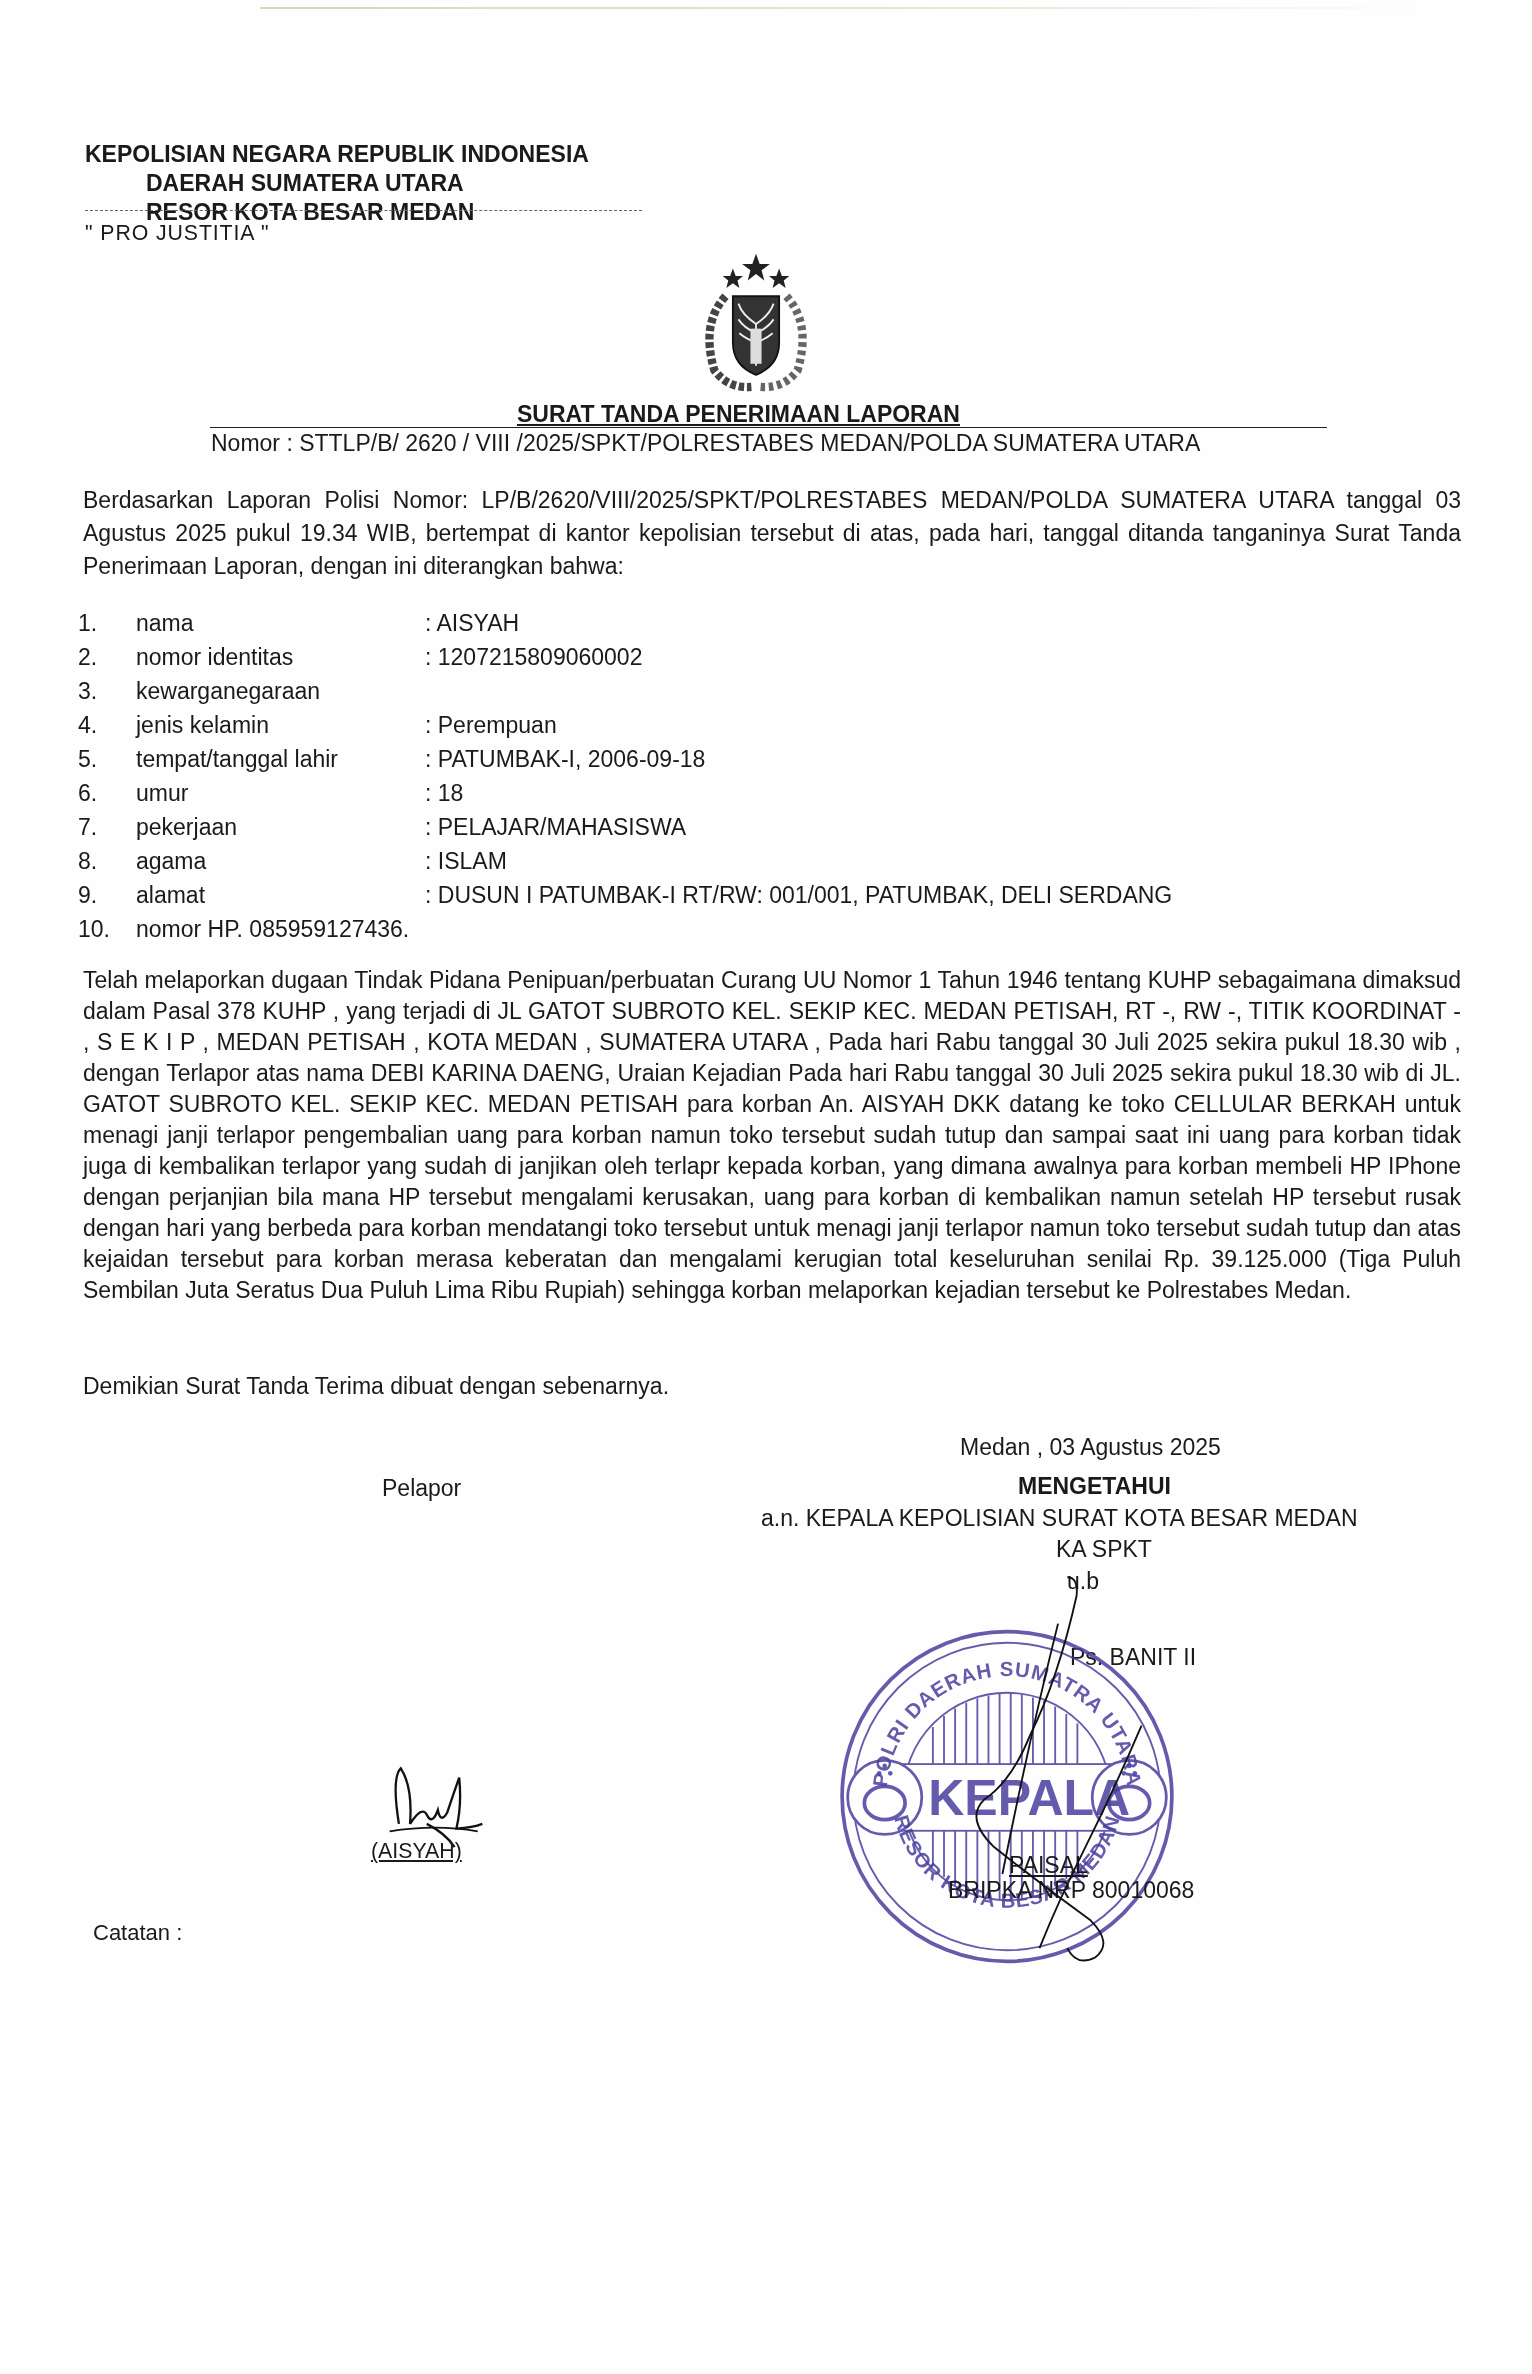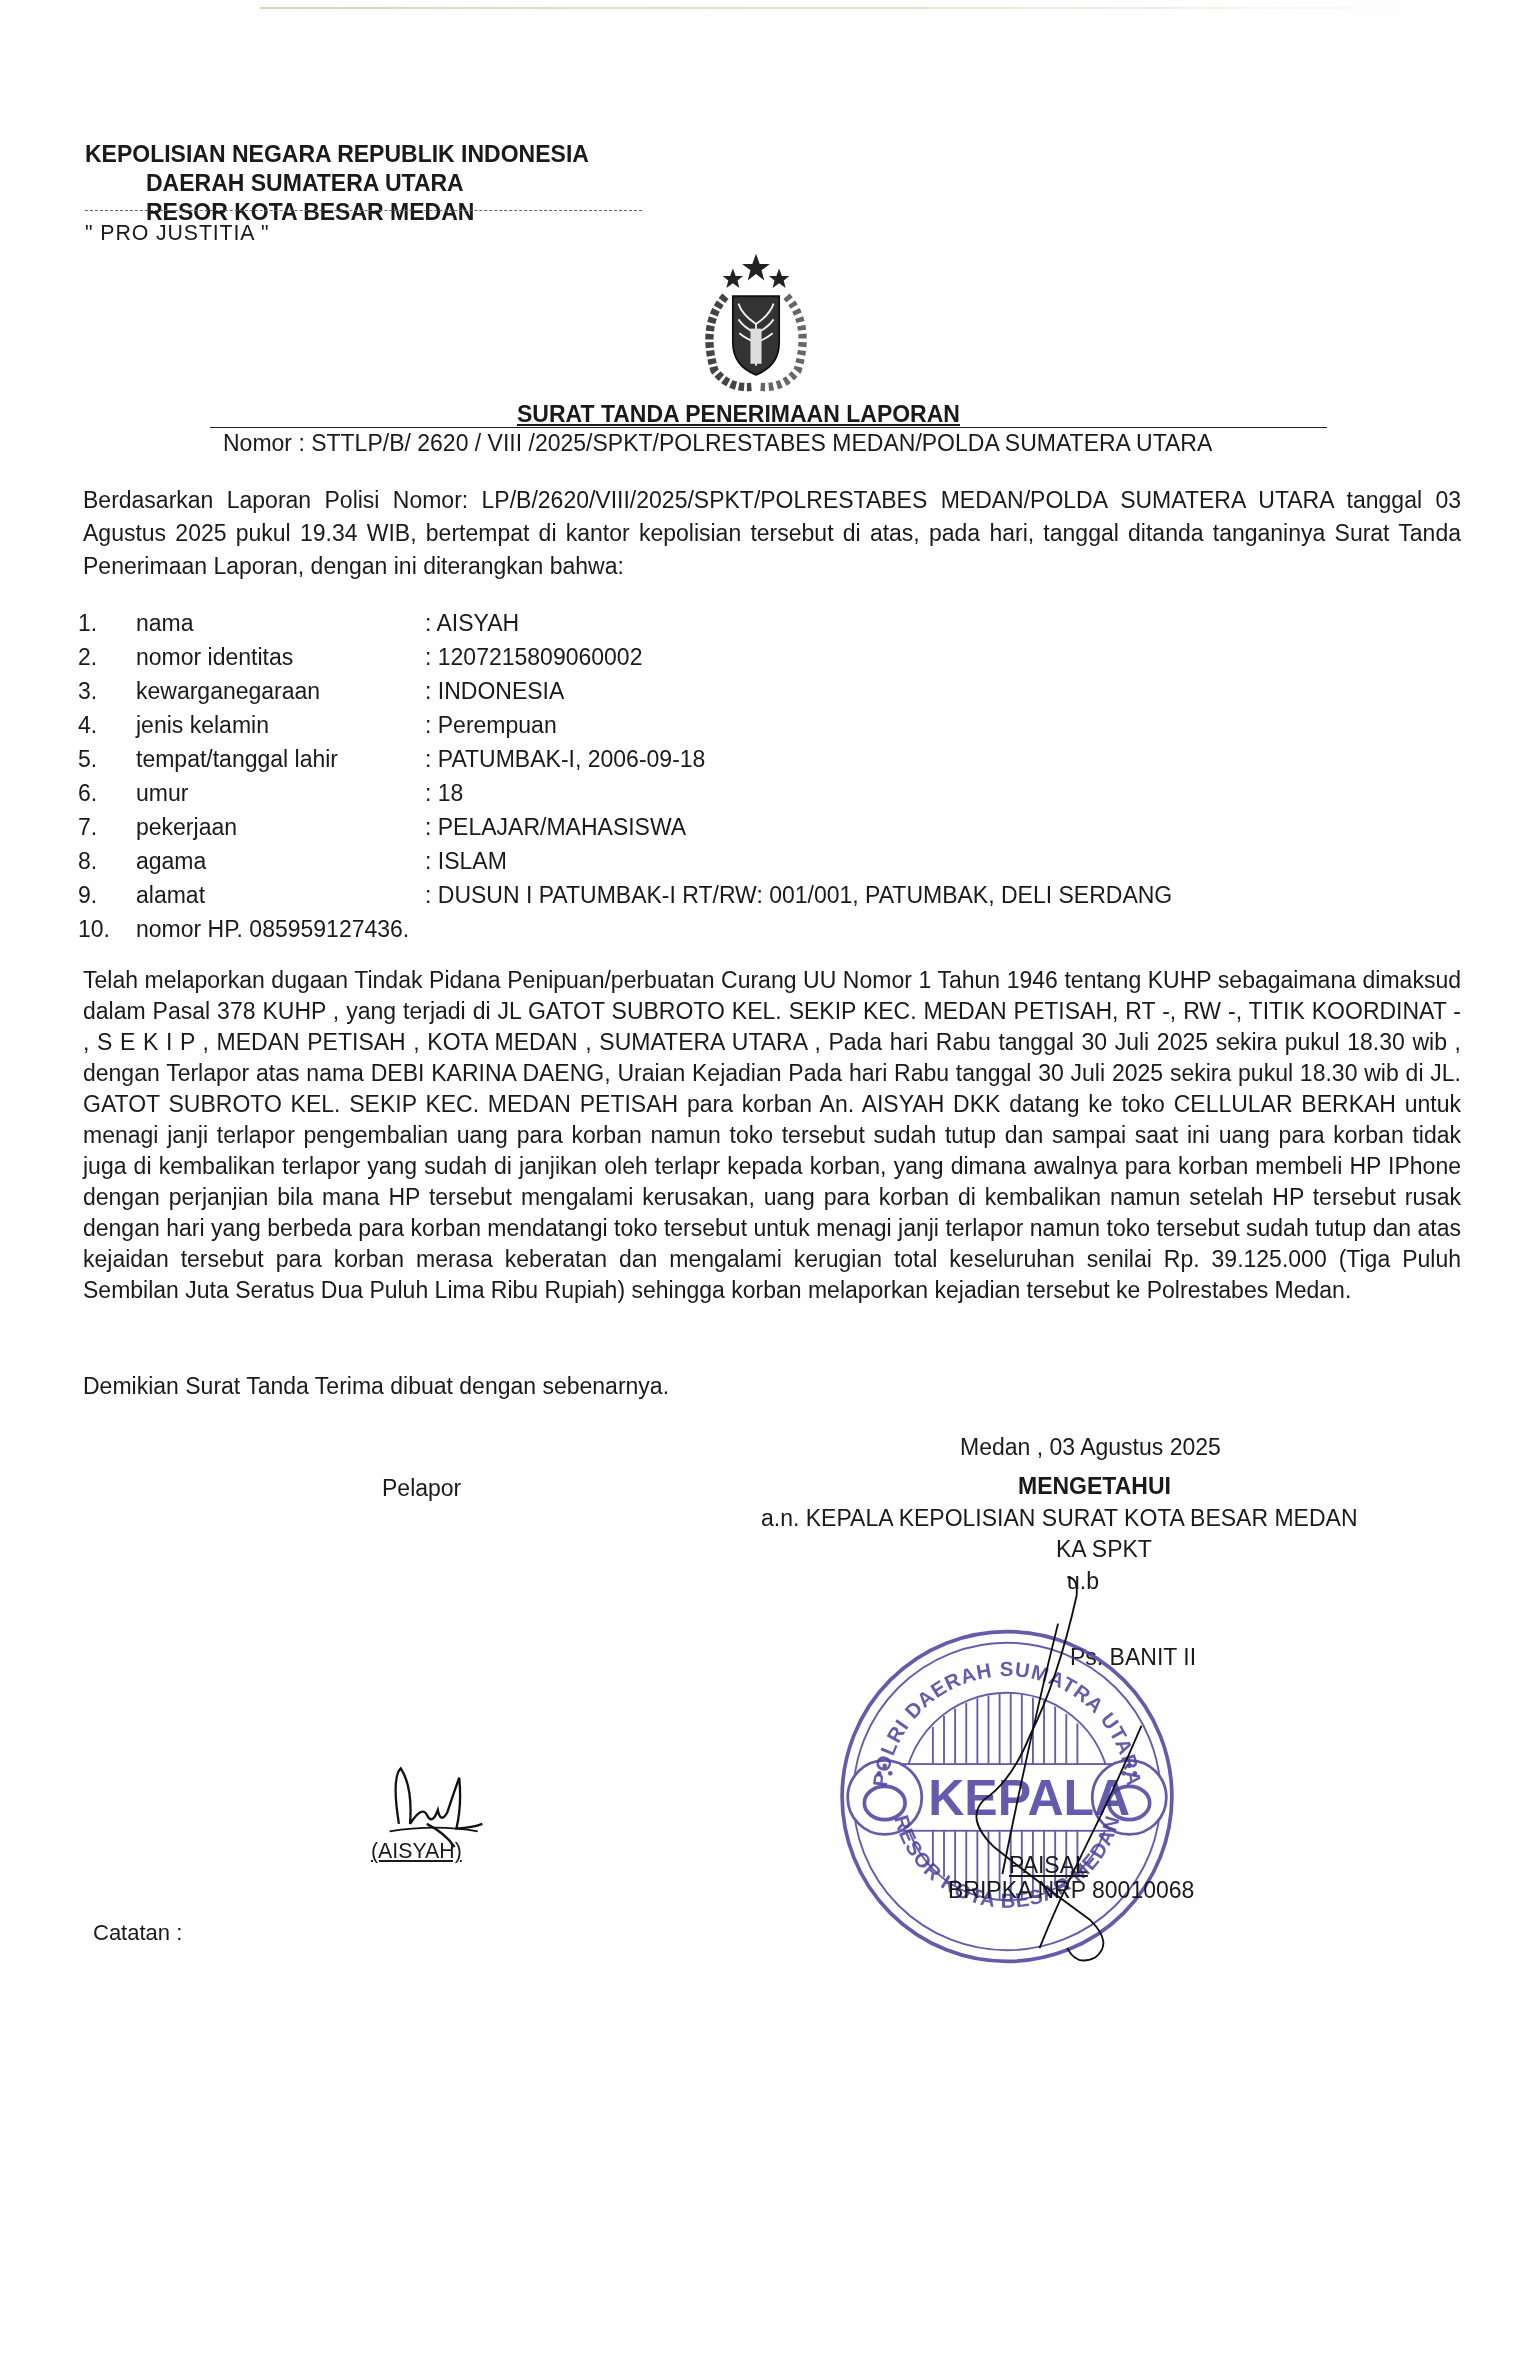--- a/index.html
+++ b/index.html
@@ -14,21 +14,21 @@
     .header { position: absolute; left: 85px; top: 115px; width: 557px; font-weight: bold; font-size: 23px; line-height: 29px; margin-top: 25px; }
     .header .l1 { display: block; }
     .header .l2, .header .l3 { display: block; padding-left: 61px; }
     .header-rule { position: absolute; left: 85px; top: 210px; width: 557px; height: 0; border-top: 1.9px dashed #666; }
     .projustitia { position: absolute; left: 85px; top: 221px; font-size: 21.3px; letter-spacing: 0.9px; }
 
     .emblem { position: absolute; left: 677px; top: 250px; width: 158px; height: 148px; }
 
     .title { position: absolute; left: 517px; top: 401px; font-size: 23px; font-weight: bold; text-decoration: underline; }
     .title-rule { position: absolute; left: 210px; top: 427px; width: 1117px; border-top: 1.9px solid #222; }
-    .nomor { position: absolute; left: 223px; top: 430px; font-size: 23px; }
+    .nomor { position: absolute; left: 211px; top: 430px; font-size: 23px; }
 
     .intro { position: absolute; left: 83px; top: 484px; width: 1378px; font-size: 23px; line-height: 33px; text-align: justify; }
 
     .fields { position: absolute; left: 78px; top: 606px; width: 1391px; font-size: 23px; line-height: 34px; }
     .field-row { display: flex; }
     .field-row .num { width: 58px; }
     .field-row .lbl { width: 289px; }
     .field-row .val { flex: 1; }
     .field-row.last .lbl { width: auto; }
 
@@ -102,21 +102,20 @@
       <span class="val">: AISYAH</span>
     </div>
     <div class="field-row">
       <span class="num">2.</span>
       <span class="lbl">nomor identitas</span>
       <span class="val">: 1207215809060002</span>
     </div>
     <div class="field-row">
       <span class="num">3.</span>
       <span class="lbl">kewarganegaraan</span>
-      <span class="val">: INDONESIA</span>
     </div>
     <div class="field-row">
       <span class="num">4.</span>
       <span class="lbl">jenis kelamin</span>
       <span class="val">: Perempuan</span>
     </div>
     <div class="field-row">
       <span class="num">5.</span>
       <span class="lbl">tempat/tanggal lahir</span>
       <span class="val">: PATUMBAK-I, 2006-09-18</span>

